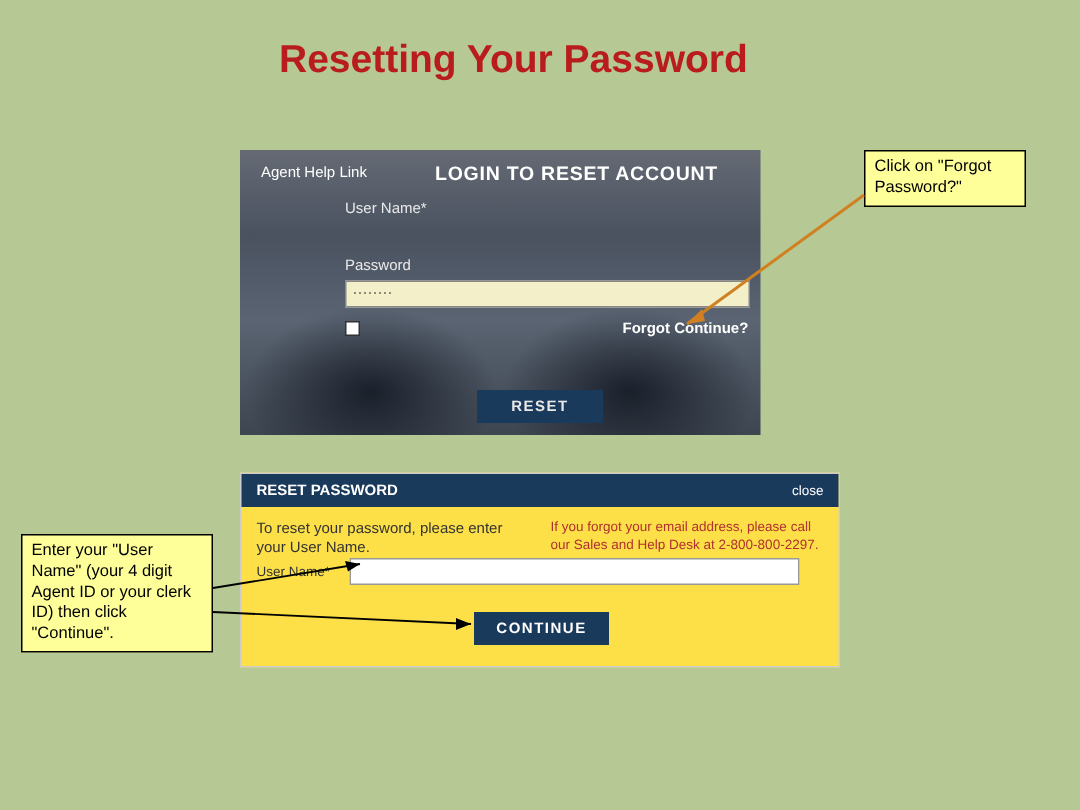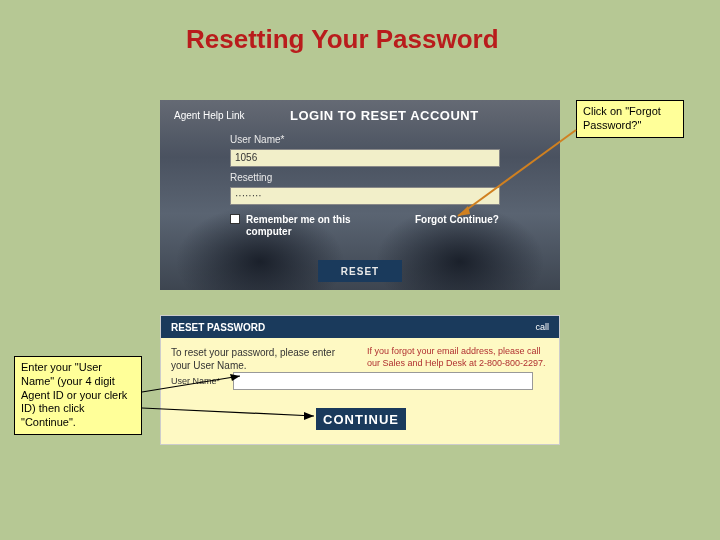--- a/index.html
+++ b/index.html
@@ -18,21 +18,21 @@
     font-size: 26px;
     font-weight: bold;
     color: #b91c1c;
     margin-left: 36px;
   }
   
   .panel-login {
     position: absolute;
     top: 100px;
     left: 160px;
-    width: 400px;
+    width: 347px;
     height: 190px;
     background: linear-gradient(180deg, #656a74 0%, #4a5260 30%, #5a6472 60%, #3d4550 100%);
     overflow: hidden;
     padding-left: 22px;
   }
   .panel-login::before {
     content: '';
     position: absolute;
     inset: 0;
     background: radial-gradient(ellipse 120px 80px at 25% 85%, rgba(15,20,30,0.8), transparent 70%),
@@ -117,21 +117,21 @@
     align-items: center;
     justify-content: center;
   }
   
   .panel-reset {
     position: absolute;
     top: 315px;
     left: 160px;
     width: 400px;
     height: 130px;
-    background: #fef9c3;
+    background: #fde047;
     border: 1px solid #ccc;
   }
   .reset-header {
     height: 22px;
     background: #1a3a5c;
     color: #fff;
     display: flex;
     justify-content: space-between;
     align-items: center;
     padding: 0 10px;
@@ -163,21 +163,21 @@
     background: #fff;
   }
   .continue-btn {
     position: absolute;
     top: 92px;
     left: 155px;
     width: 90px;
     height: 22px;
     background: #1a3a5c;
     color: #fff;
-    font-size: 13px;
+    font-size: 10px;
     font-weight: bold;
     letter-spacing: 1px;
     display: flex;
     align-items: center;
     justify-content: center;
   }
   
   .callout {
     position: absolute;
     background: #ffff99;
@@ -204,42 +204,40 @@
 <h1 class="slide-title">Resetting Your Password</h1>
 
 <div class="callout callout-forgot">Click on "Forgot Password?"</div>
 
 <div class="panel-login">
   <div class="agent-help">Agent Help Link</div>
   <div class="login-heading">LOGIN TO RESET ACCOUNT</div>
 
   <div class="field-row row-user">
     <span class="field-label">User Name*</span>
-    <input class="field-input" value="1056" style="">
   </div>
 
   <div class="field-row row-pass">
-    <span class="field-label">Resetting</span>
+    <span class="field-label">Password</span>
     <input class="field-input" value="········" style="">
   </div>
 
   <div class="remember-row">
     <div class="remember-box"></div>
-    <div class="remember-label">Remember me on this computer</div>
   </div>
 
   <div class="forgot-link">Forgot Continue?</div>
 
   <div class="login-btn">RESET</div>
 </div>
 
 <div class="panel-reset">
   <div class="reset-header">
     <span>RESET PASSWORD</span>
-    <span class="reset-close">call</span>
+    <span class="reset-close">close</span>
   </div>
   <div class="reset-body">
     <div class="reset-col1">To reset your password, please enter your User Name.</div>
     <div class="reset-col2">If you forgot your email address, please call our Sales and Help Desk at 2-800-800-2297.</div>
   </div>
   <div class="reset-username-label">User Name*</div>
   <input class="reset-username-input" style="">
   <div class="continue-btn">CONTINUE</div>
 </div>
 

